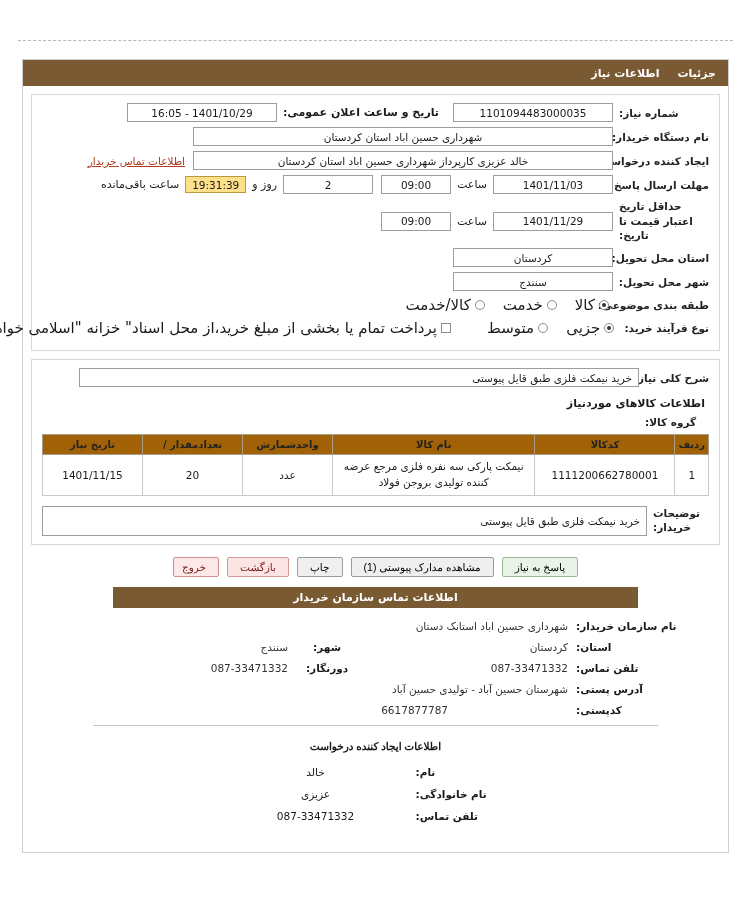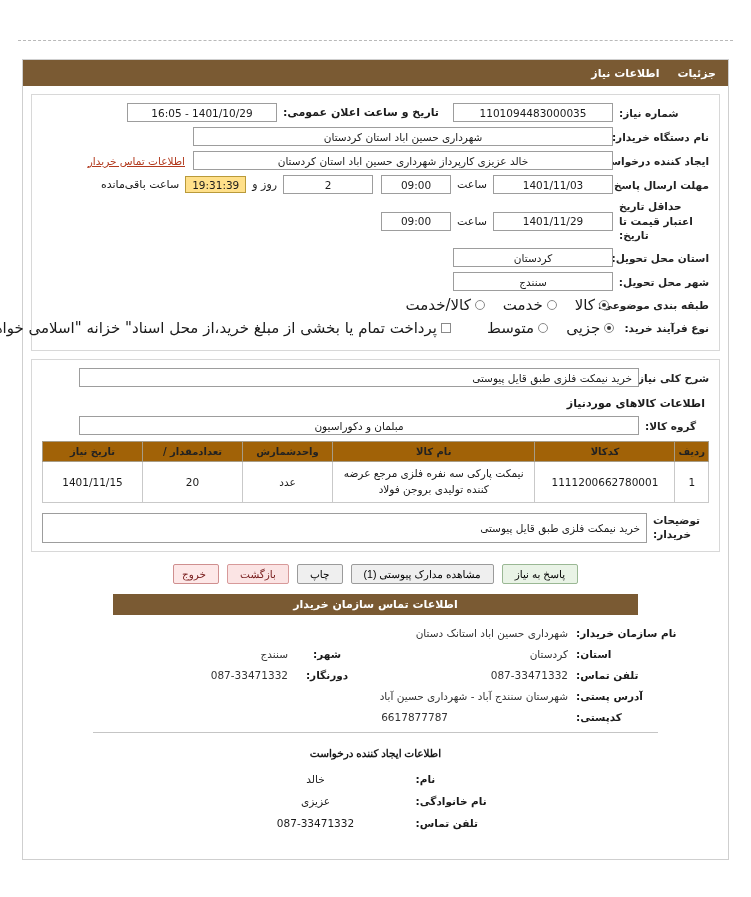--- a/index.html
+++ b/index.html
@@ -360,21 +360,20 @@
 
         <div class="desc-row">
           <div class="lbl" style="width:70px;">شرح کلی نیاز:</div>
           <div class="fld" style="width:560px; justify-content:flex-start;">خرید  نیمکت  فلزی طبق قایل پیوستی</div>
         </div>
 
         <div class="section-title">اطلاعات  کالاهای موردنیاز</div>
 
         <div class="desc-row">
           <div class="lbl" style="width:70px;">گروه کالا:</div>
-          <div class="fld" style="width:560px;">مبلمان و دکوراسیون</div>
         </div>
 
         <table class="goods">
           <thead>
             <tr>
               <th style="width:32px;">ردیف</th>
               <th style="width:140px;">کدکالا</th>
               <th>نام کالا</th>
               <th style="width:90px;">واحدشمارش</th>
               <th style="width:100px;">تعدادمقدار /</th>
@@ -442,21 +441,21 @@
           <div class="col-b">
             <div class="kv">
               <div class="k2">دورنگار:</div>
               <div class="v">087-33471332</div>
             </div>
           </div>
         </div>
 
         <div class="kv">
           <div class="k">آدرس پستی:</div>
-          <div class="v">شهرستان سنندج آباد - شهرداری حسین آباد</div>
+          <div class="v">شهرستان حسین آباد - تولیدی حسین آباد</div>
         </div>
 
         <div class="kv">
           <div class="k">کدپستی:</div>
           <div class="v" style="padding-right:120px;">6617877787</div>
         </div>
 
         <div class="hr-line"></div>
 
         <div class="creator-title">اطلاعات ایجاد کننده درخواست</div>

